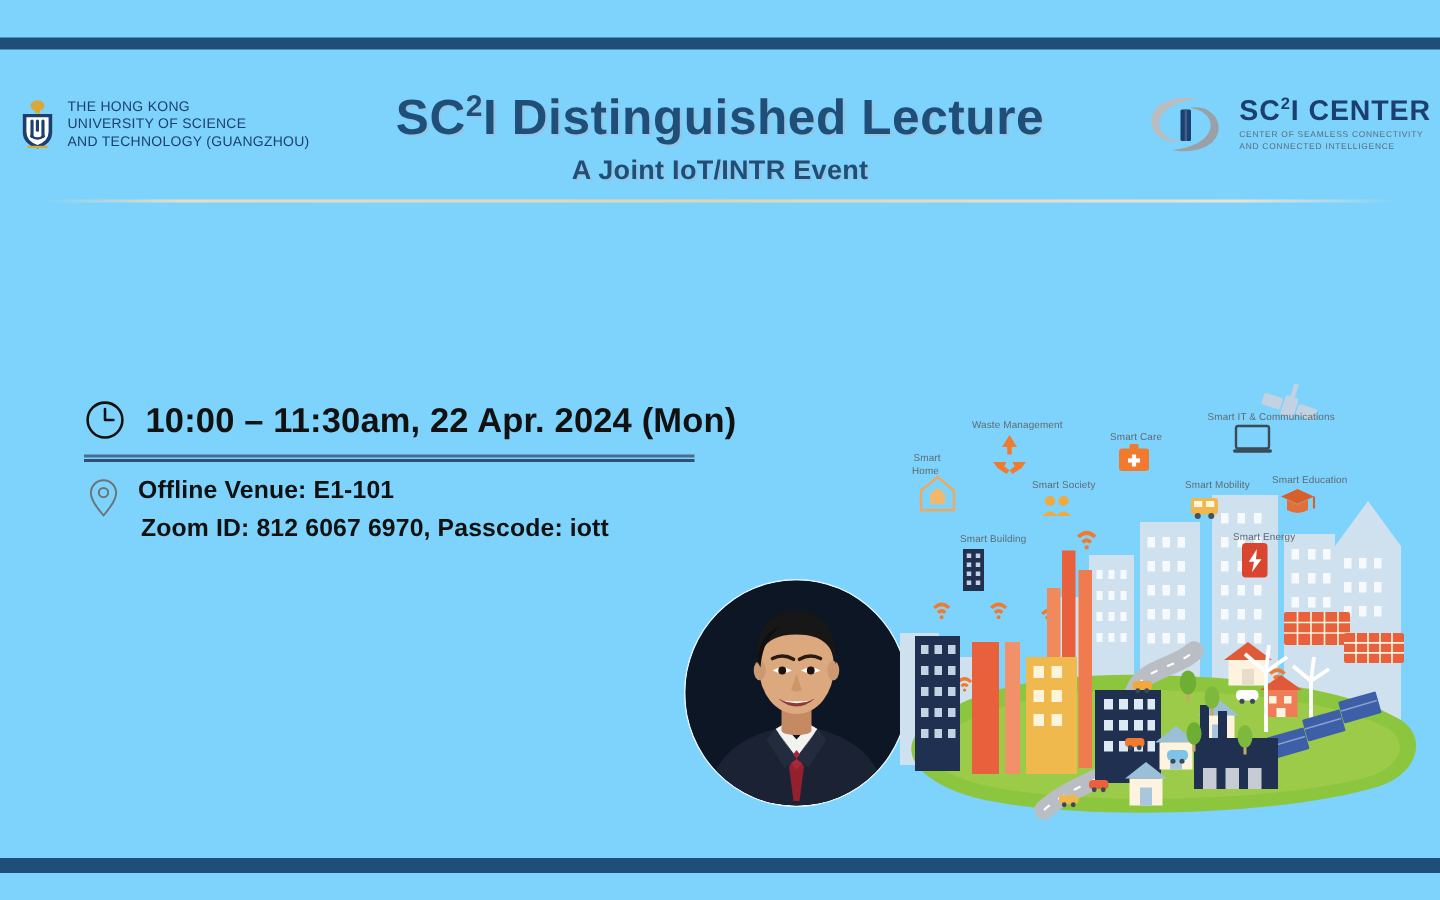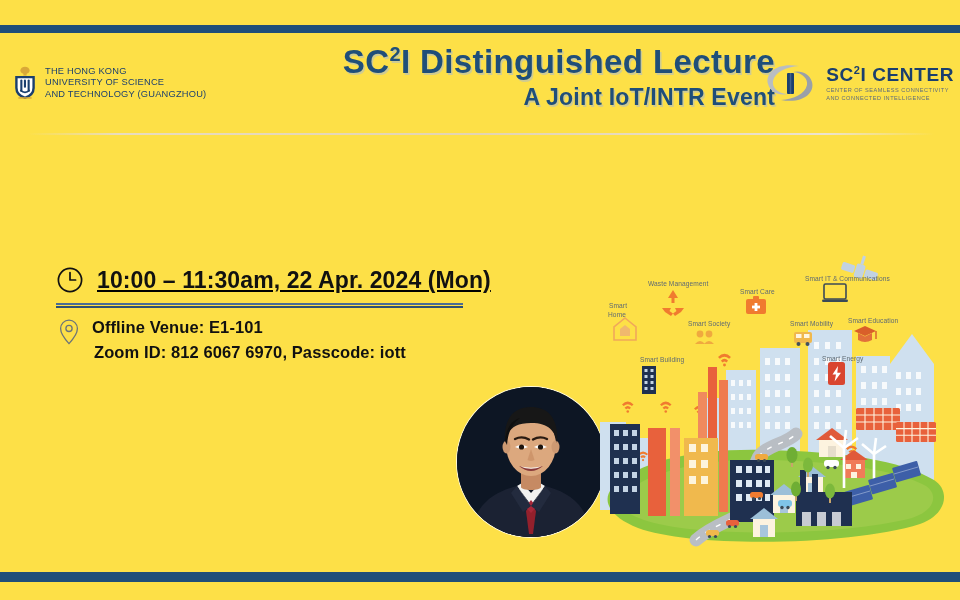--- a/index.html
+++ b/index.html
@@ -3,61 +3,61 @@
 <meta charset="utf-8">
 <style>
   html,body{margin:0;padding:0;}
   body{
     width:960px;height:600px;
     background:#ffffff;
     font-family:"Liberation Sans", sans-serif;
     overflow:hidden;
     position:relative;
   }
-  .poster{position:absolute;inset:0;background:#fde047;}
+  .poster{position:absolute;inset:0;background:#7dd3fc;}
 
   
   .rule-top{position:absolute;left:0;top:25px;width:960px;height:8px;background:#1f4e79;}
   .rule-bottom{position:absolute;left:0;top:572px;width:960px;height:10px;background:#1f4e79;}
 
   
   .header{position:absolute;left:0;top:40px;width:960px;height:92px;}
 
   .hkust-logo{position:absolute;left:12px;top:26px;display:flex;align-items:center;gap:7px;}
   .hkust-mark{width:26px;height:34px;position:relative;flex:0 0 auto;}
   .hkust-text{font-size:9.3px;line-height:11.4px;color:#1b3f6e;letter-spacing:.2px;white-space:nowrap;font-weight:500;}
 
-  .head-title-wrap{position:absolute;left:185px;top:2px;width:590px;text-align:right;}
+  .head-title-wrap{position:absolute;left:185px;top:18px;width:590px;text-align:center;}
   .head-title{
     font-size:33px;font-weight:bold;color:#1f4e79;letter-spacing:.4px;line-height:40px;
     text-shadow:1.5px 1.5px 0 rgba(170,185,205,.55);
   }
   .head-title sup{font-size:20px;vertical-align:super;line-height:0;}
   .head-sub{
-    font-size:23px;font-weight:bold;color:#1f4e79;line-height:30px;letter-spacing:.2px;
+    font-size:18px;font-weight:bold;color:#1f4e79;line-height:30px;letter-spacing:.2px;
     text-shadow:1.5px 1.5px 0 rgba(170,185,205,.55);
   }
 
   .sc2i-logo{position:absolute;right:6px;top:20px;display:flex;align-items:center;gap:9px;}
   .sc2i-mark{width:54px;height:46px;flex:0 0 auto;}
   .sc2i-txtblock{display:flex;flex-direction:column;}
   .sc2i-name{font-size:19px;font-weight:bold;color:#1b3f6e;letter-spacing:.6px;line-height:21px;}
   .sc2i-name sup{font-size:11px;vertical-align:super;line-height:0;}
   .sc2i-tag{font-size:5.6px;color:#5d6b7d;letter-spacing:.5px;line-height:7.2px;margin-top:2px;}
 
   .gold-divider{position:absolute;left:28px;top:133px;width:906px;height:2px;
     background:linear-gradient(90deg,rgba(214,183,120,0) 0%,#e8dcc0 10%,#e3d4b2 50%,#ece3cf 88%,rgba(214,183,120,0) 100%);}
 
   
   .lect-title{position:absolute;left:56px;top:164px;width:860px;
     font-size:28.5px;font-weight:bold;color:#1f4e79;line-height:42px;letter-spacing:-.1px;
     text-shadow:1.2px 1.2px 0 rgba(175,190,208,.5);}
 
   
-  .time-row{position:absolute;left:56px;top:266px;display:flex;align-items:flex-end;gap:13px;text-decoration:underline;}
+  .time-row{position:absolute;left:56px;top:266px;display:flex;align-items:flex-end;gap:13px;}
   .clock-icon{width:28px;height:28px;flex:0 0 auto;}
   .time-text{font-size:23px;font-weight:bold;color:#111111;letter-spacing:.1px;white-space:nowrap;}
 
   .time-underline{position:absolute;left:56px;top:303px;width:407px;height:5px;}
   .time-underline span{display:block;width:100%;height:1.6px;background:#4a6c93;}
   .time-underline span:last-child{margin-top:1.6px;background:#2f4f74;}
 
   
   .venue-block{position:absolute;left:58px;top:315px;display:flex;gap:12px;align-items:flex-start;}
   .pin-icon{width:22px;height:28px;flex:0 0 auto;margin-top:3px;}

